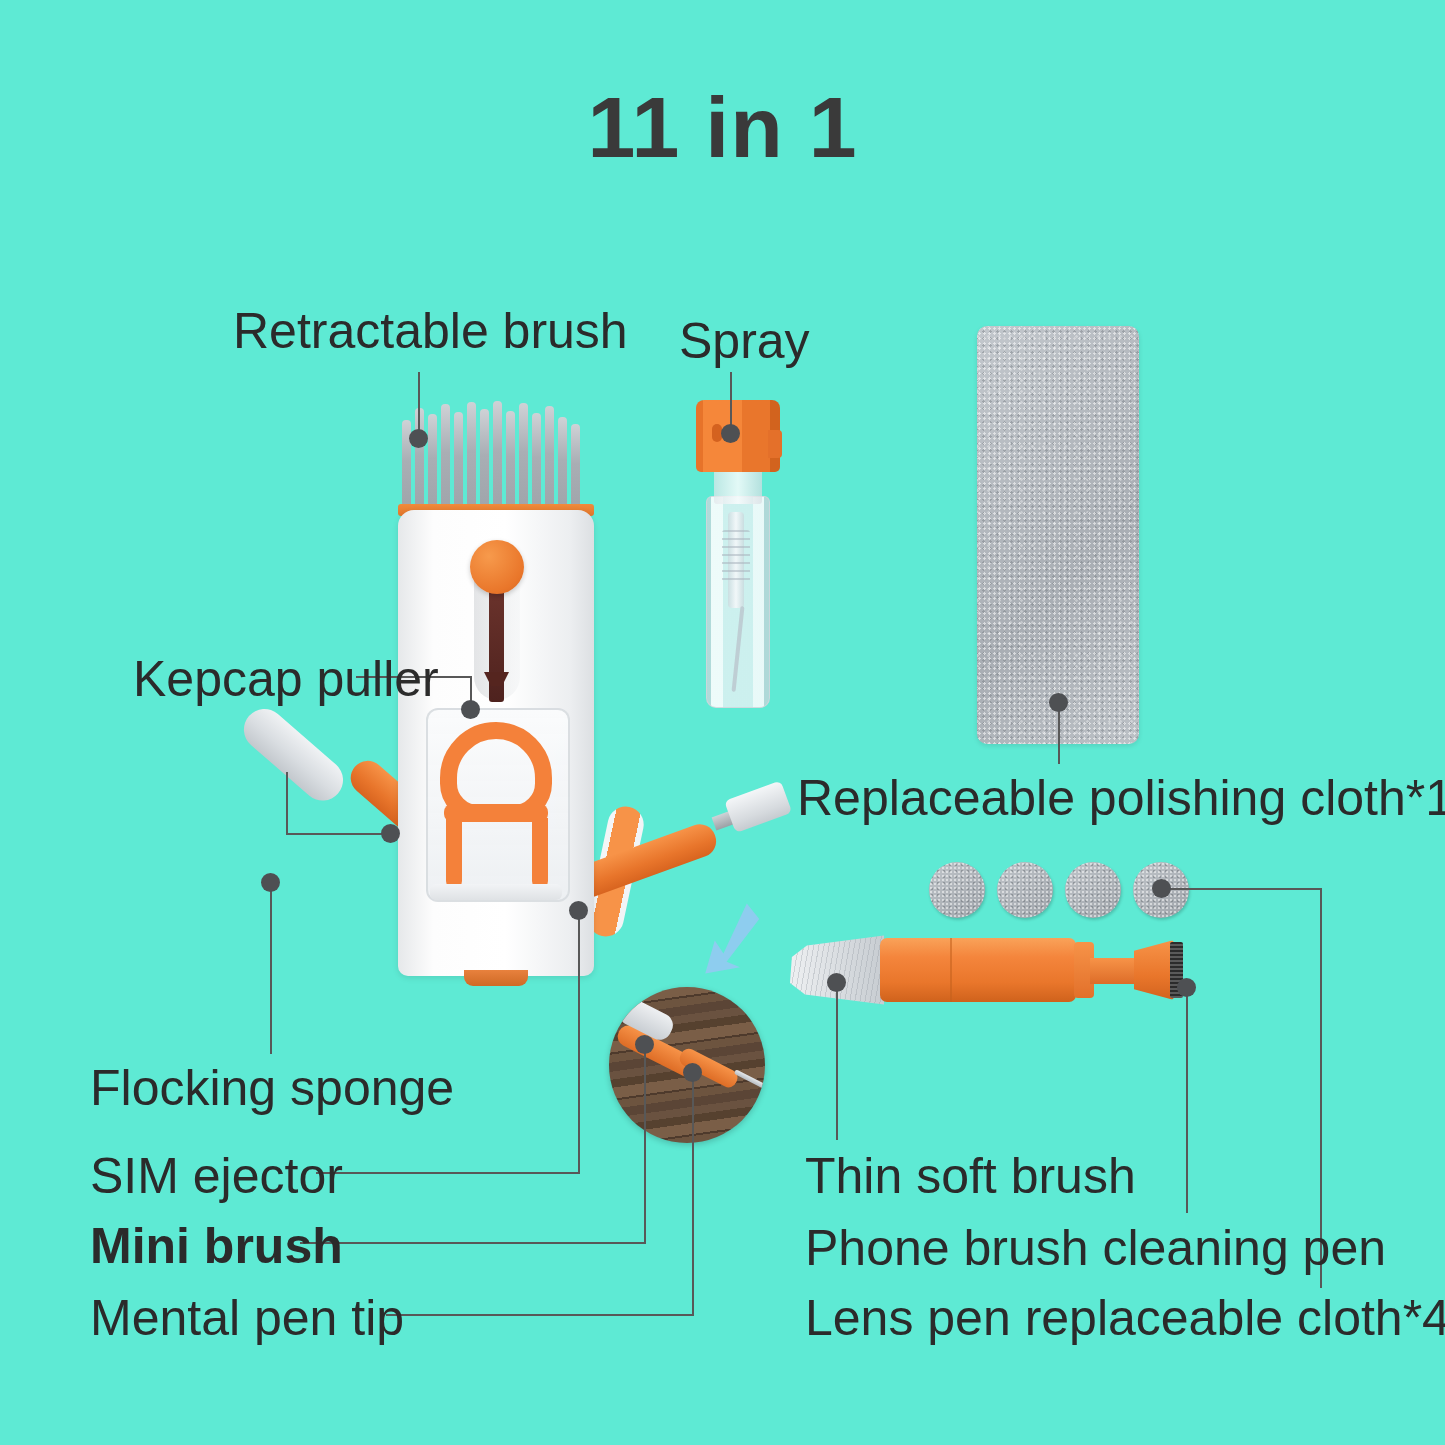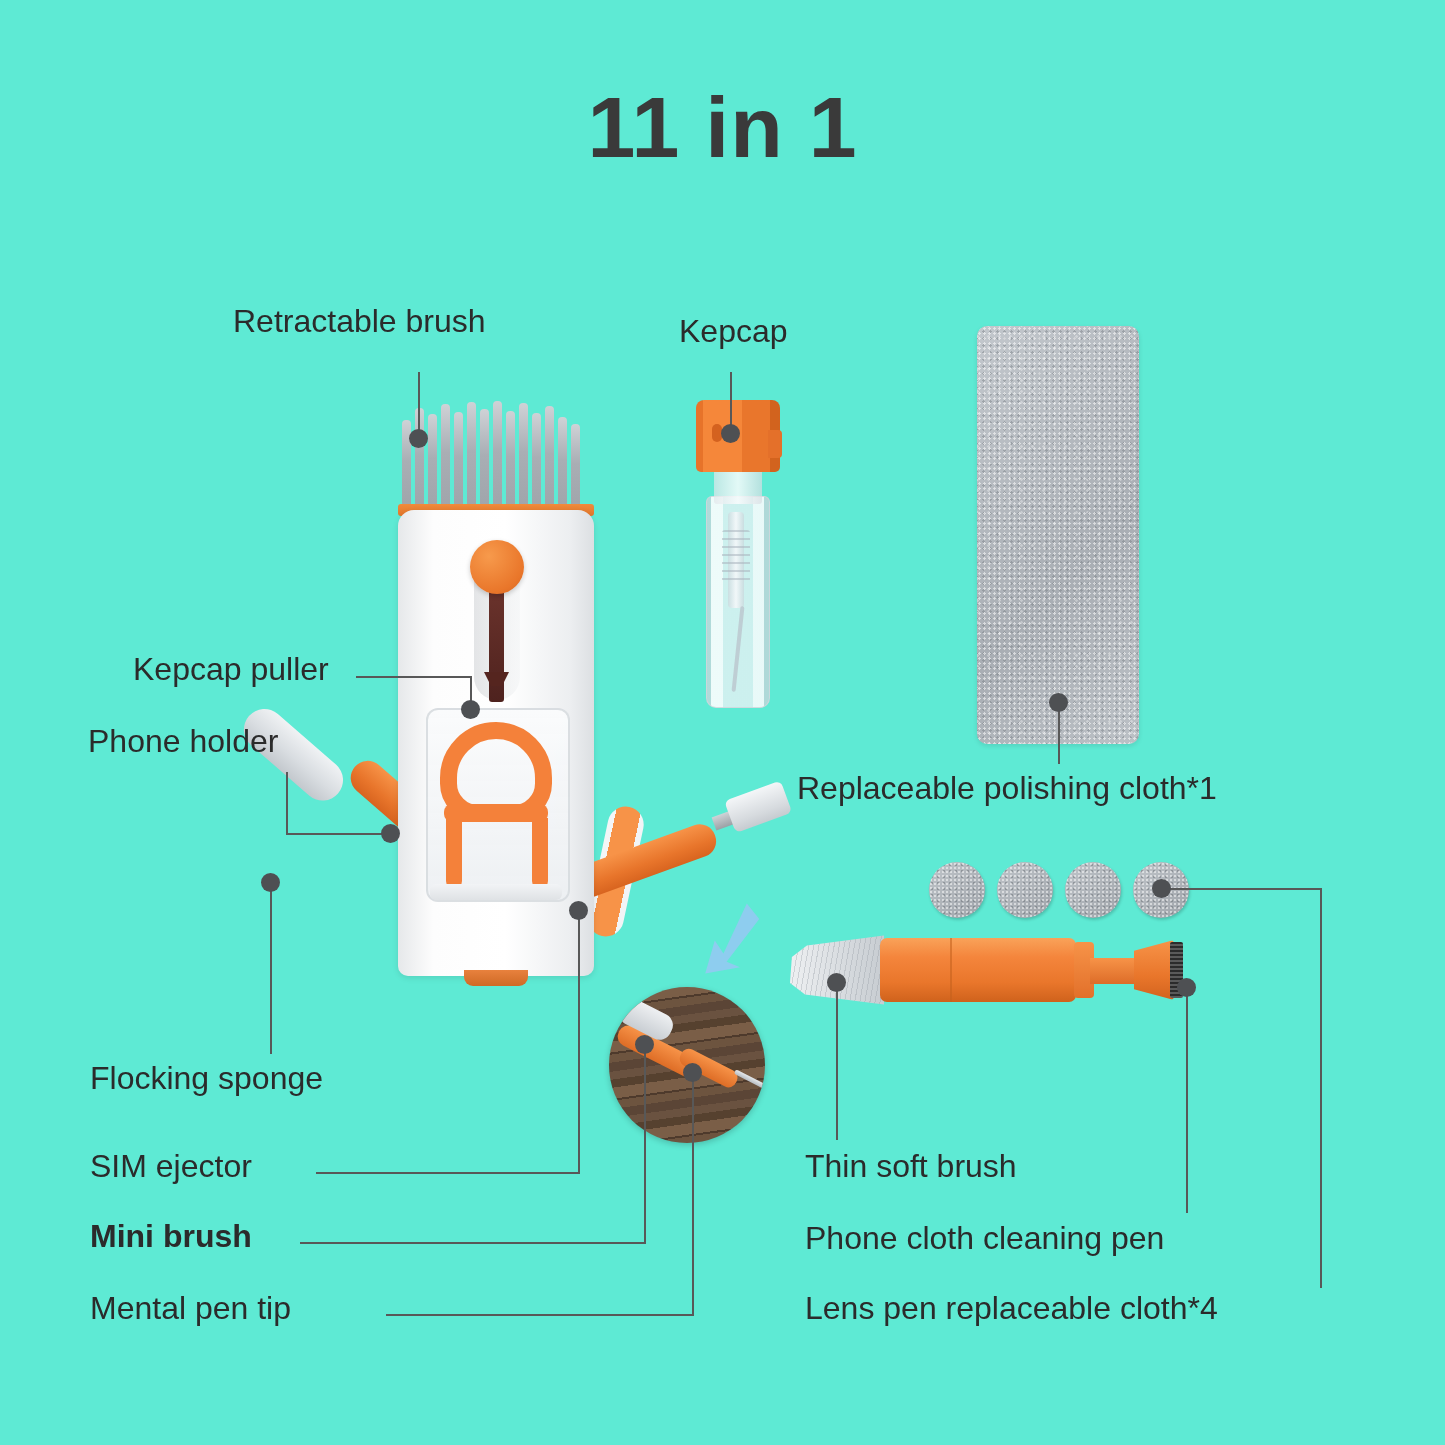--- a/index.html
+++ b/index.html
@@ -29,21 +29,21 @@
     font-size: 86px;
     font-weight: bold;
     letter-spacing: 1px;
     color: #3a3a3a;
     line-height: 1;
   }
 
   
   .label {
     position: absolute;
-    font-size: 32px;
+    font-size: 50px;
     color: #2b2b2b;
     line-height: 1.05;
     white-space: nowrap;
   }
 
   
   .lead {
     position: absolute;
     background: #585858;
   }
@@ -579,35 +579,34 @@
 
   <div class="lead v" style="left:1186px; top:995px; height:218px;"></div>
   <div class="dot" style="left:1177px; top:978px;"></div>
 
   <div class="lead h" style="left:1169px; top:888px; width:152px;"></div>
   <div class="lead v" style="left:1320px; top:888px; height:400px;"></div>
   <div class="dot" style="left:1152px; top:879px;"></div>
 
   <div class="label" style="left:233px; top:305px;">Retractable brush</div>
 
-  <div class="label" style="left:679px; top:315px;">Kepcap</div>
+  <div class="label" style="left:679px; top:315px;">Spray</div>
 
   <div class="label" style="left:88px; top:653px;margin-left:45px;">Kepcap puller</div>
 
-  <div class="label" style="left:88px; top:725px;">Phone holder</div>
 
   <div class="label" style="left:90px; top:1062px;">Flocking sponge</div>
 
   <div class="label" style="left:90px; top:1150px;">SIM ejector</div>
 
   <div class="label" style="left:90px; top:1220px;font-weight:bold;">Mini brush</div>
 
   <div class="label" style="left:90px; top:1292px;">Mental pen tip</div>
 
   <div class="label" style="left:797px; top:772px;">Replaceable polishing cloth*1</div>
 
   <div class="label" style="left:805px; top:1150px;">Thin soft brush</div>
 
-  <div class="label" style="left:805px; top:1222px;">Phone cloth cleaning pen</div>
+  <div class="label" style="left:805px; top:1222px;">Phone brush cleaning pen</div>
 
   <div class="label" style="left:805px; top:1292px;">Lens pen replaceable cloth*4</div>
 
 </div>
 
 </body></html>

